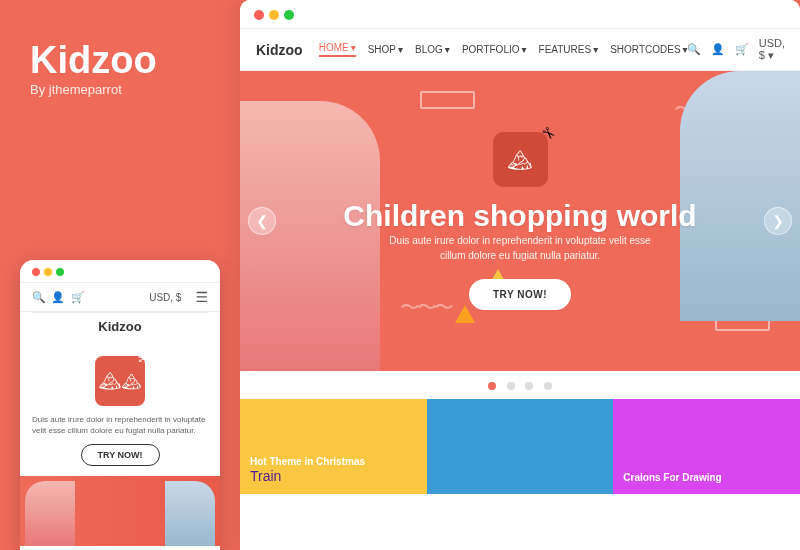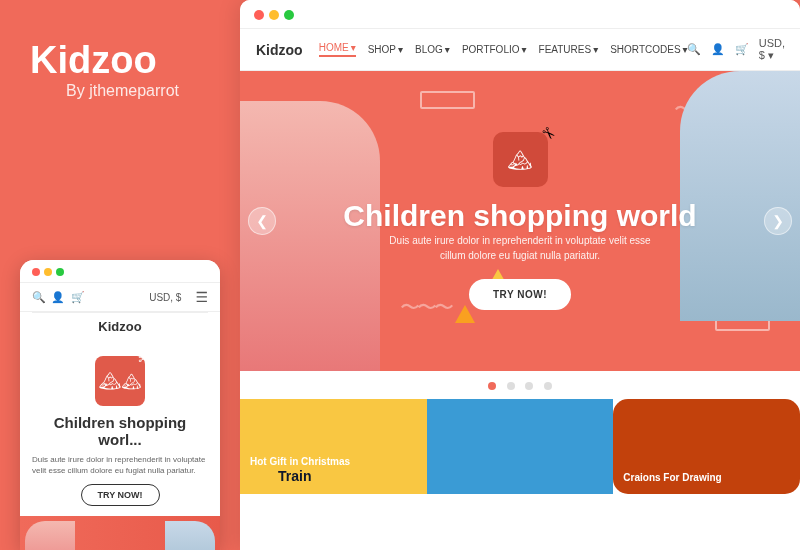--- a/index.html
+++ b/index.html
@@ -31,24 +31,23 @@
     }
 
     .brand-subtitle {
       font-size: 22px;
       font-weight: 400;
       color: white;
       margin-bottom: 4px;
     }
 
     .brand-author {
-      font-size: 16px;
+      font-size: 13px;
       color: rgba(255,255,255,0.85);
       margin-bottom: 48px;
-      text-align: center;
     }
 
     
     .mobile-mockup {
       position: absolute;
       bottom: 0;
       left: 20px;
       width: 200px;
       height: 290px;
       background: white;
@@ -386,34 +385,33 @@
       overflow: hidden;
       position: relative;
       display: flex;
       flex-direction: column;
       justify-content: flex-end;
       padding: 10px;
     }
 
     .card-yellow { background: #f9c742; }
     .card-blue { background: #3a9bd5; }
-    .card-orange { background: #c2410c; border-radius: 15px; }
+    .card-orange { background: #d946ef; }
 
     .card-label {
       font-size: 10px;
       font-weight: 700;
       color: white;
       line-height: 1.3;
     }
 
     .card-sub {
       font-size: 14px;
-      font-weight: 700;
-      color: #0f172a;
-      margin-left: 28px;
+      font-weight: 400;
+      color: #4c1d95;
     }
 
     
     .hero-arrow {
       position: absolute;
       top: 50%;
       transform: translateY(-50%);
       width: 28px; height: 28px;
       border-radius: 50%;
       background: rgba(255,255,255,0.3);
@@ -502,21 +500,20 @@
 
     <div style="text-align:center; padding: 6px; font-weight:700; font-size:13px; color:#333;">Kidzoo</div>
 
     <div class="mobile-logo-area">
       <div class="logo-icon-sm">
         <span style="font-size:16px;">🏔</span>
         <span class="logo-scissors-sm">✂</span>
       </div>
     </div>
 
-    <div class="mobile-heading">Children shopping worl...</div>
 
     <div class="mobile-text">Duis aute irure dolor in reprehenderit in voluptate velit esse cillum dolore eu fugiat nulla pariatur.</div>
 
     <div class="mobile-btn-area">
       <button class="mobile-try-btn">TRY NOW!</button>
     </div>
 
     <div class="mobile-hero-bg">
       <div class="mobile-kid-shape left"></div>
       <div class="mobile-kid-shape right"></div>
@@ -584,21 +581,21 @@
 
   <div class="carousel-dots">
     <span class="active"></span>
     <span></span>
     <span></span>
     <span></span>
   </div>
 
   <div class="product-cards">
     <div class="product-card card-yellow">
-      <div class="card-label">Hot Gift in Christmas</div>
+      <div class="card-label">Hot Theme in Christmas</div>
       <div class="card-sub">Train</div>
     </div>
     <div class="product-card card-blue">
     </div>
     <div class="product-card card-orange">
       <div class="card-label">Craions For Drawing</div>
     </div>
   </div>
 </div>
 

